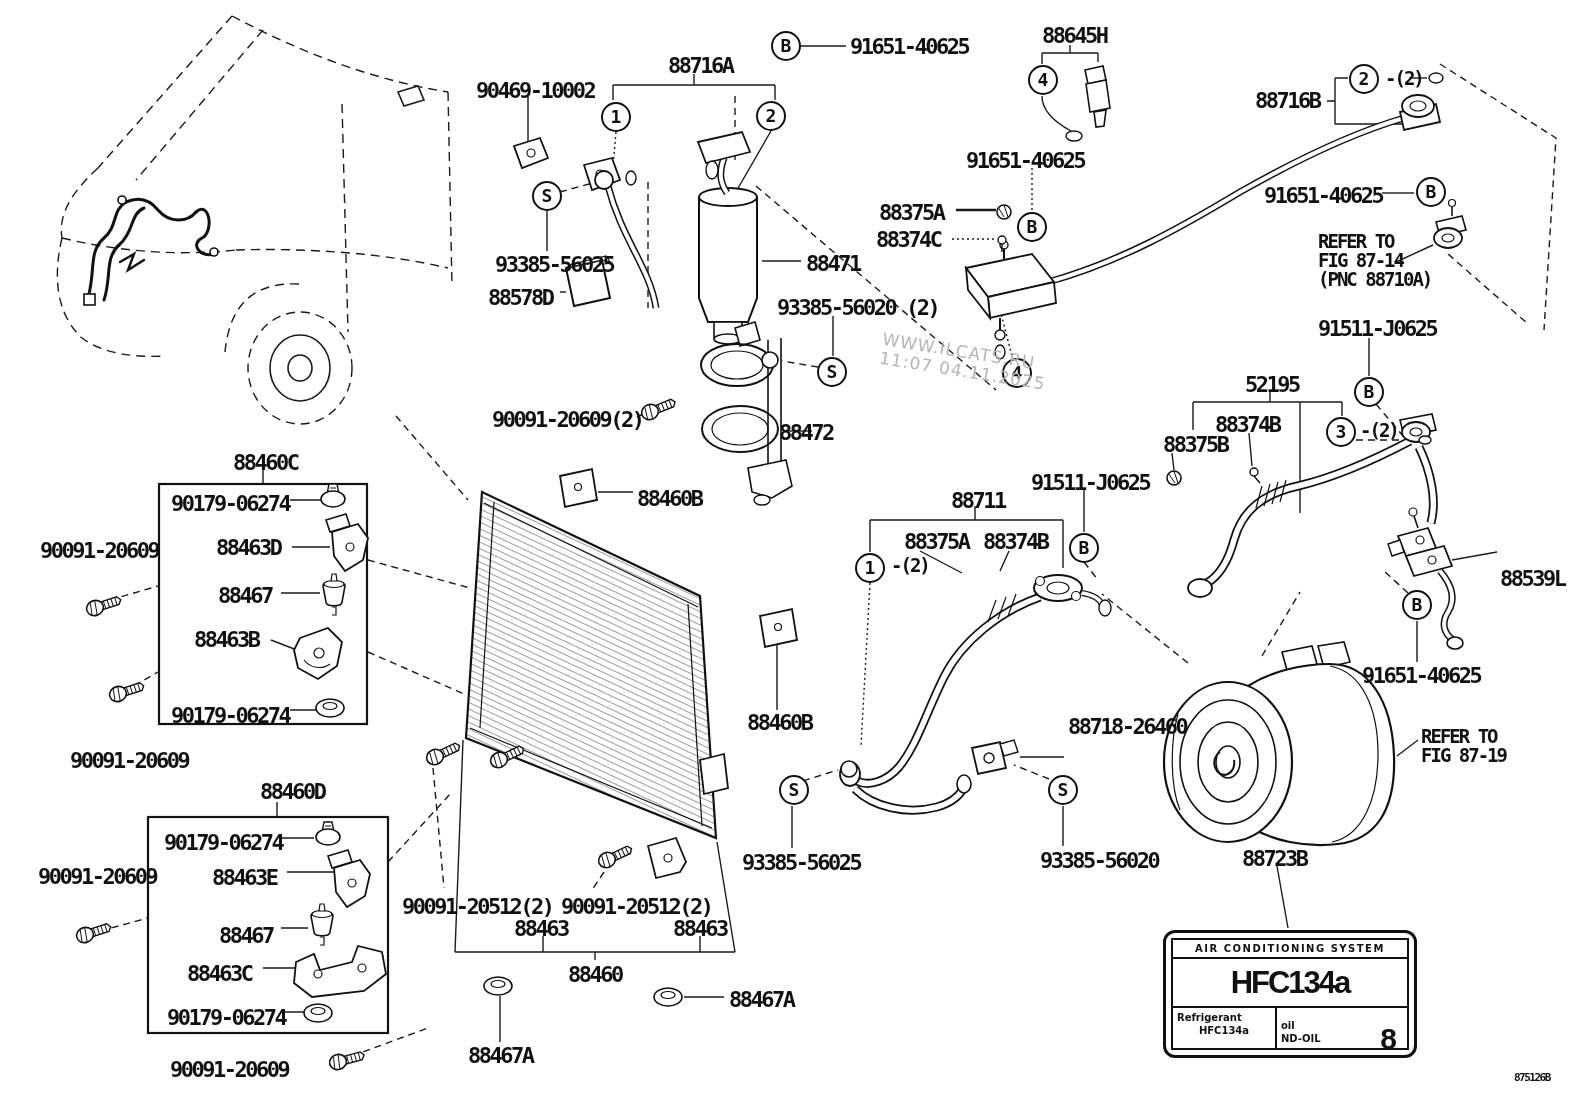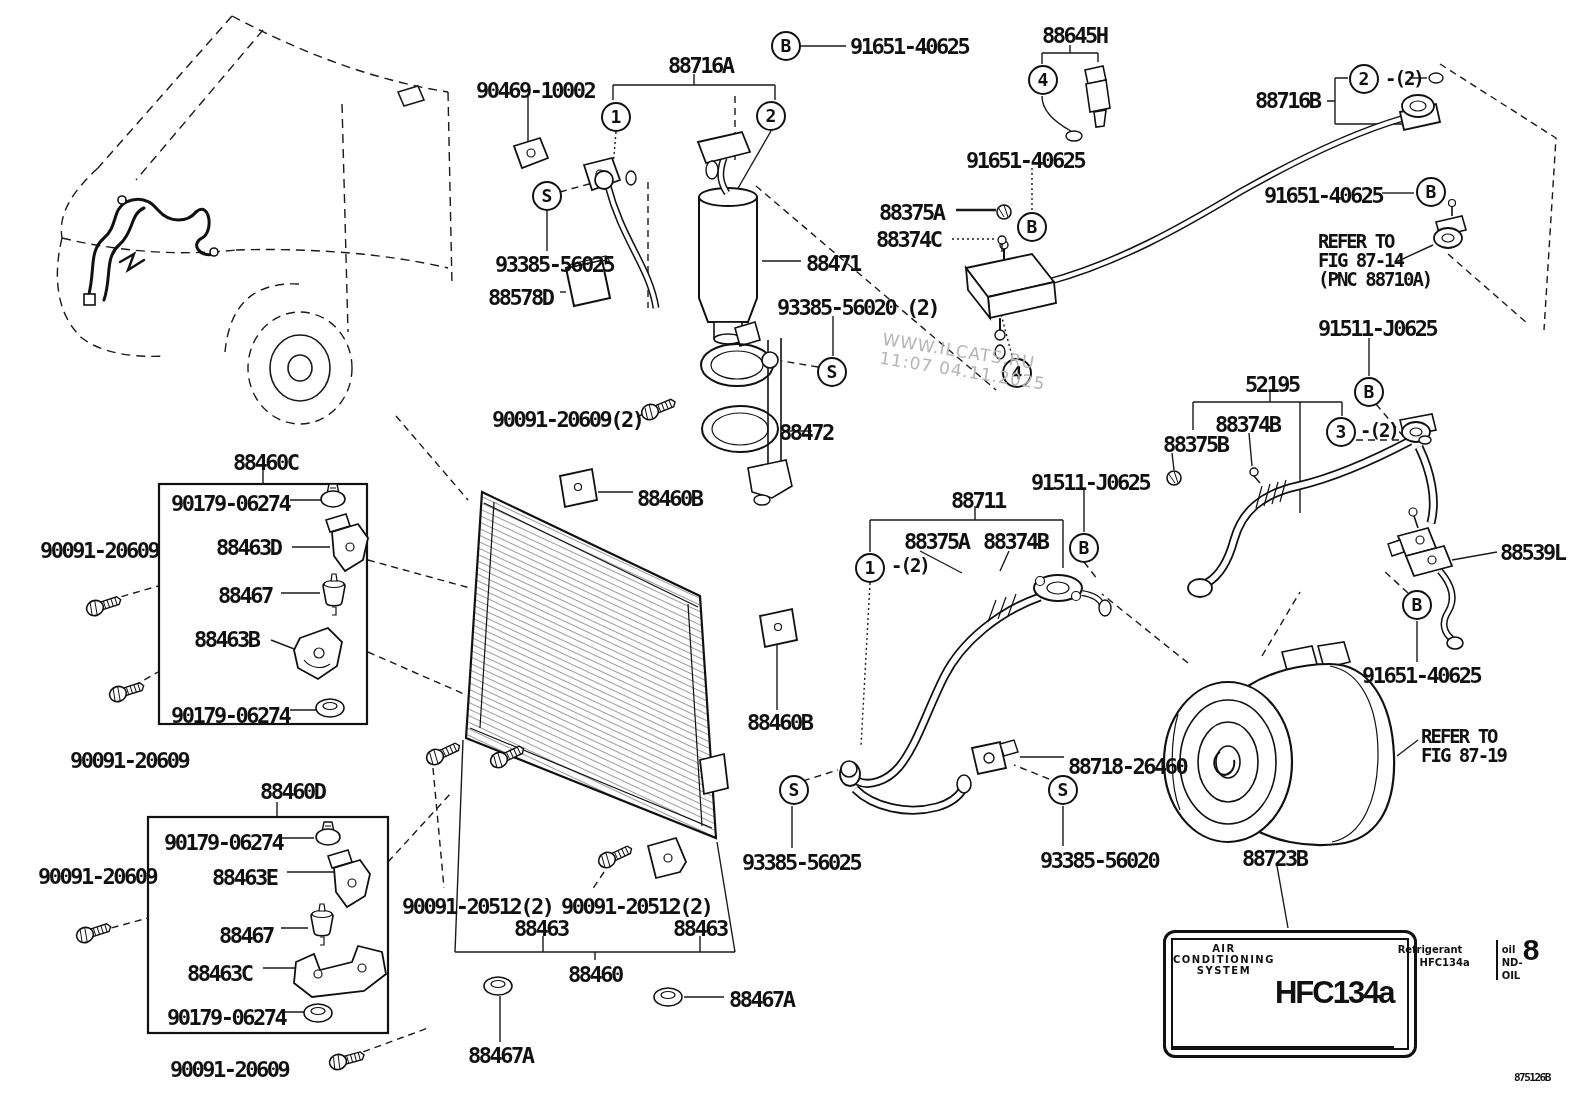--- a/index.html
+++ b/index.html
@@ -12,31 +12,31 @@
   .xs{font-size:11px;letter-spacing:-1.5px;}
   .co{position:absolute;width:30px;height:30px;box-sizing:border-box;border:2.5px solid #111;
       border-radius:50%;background:#fff;font-weight:700;font-size:18px;line-height:25px;
       text-align:center;color:#111;z-index:5;}
   .wm{position:absolute;left:884px;top:330px;color:#b5b5b5;font-size:17px;line-height:19px;
       transform:rotate(9deg);transform-origin:left top;letter-spacing:1px;z-index:6;
       font-family:"DejaVu Sans",sans-serif;}
   
   .plate{position:absolute;left:1163px;top:930px;width:254px;height:128px;box-sizing:border-box;
          border:3px solid #111;border-radius:12px;background:#fff;padding:5px;z-index:4;}
-  .plate-in{width:100%;height:100%;box-sizing:border-box;border:2px solid #111;display:flex;flex-direction:row;}
+  .plate-in{width:100%;height:100%;box-sizing:border-box;border:2px solid #111;display:flex;flex-direction:column;}
   .plate-hdr{border-bottom:2px solid #111;text-align:center;font-size:10px;font-weight:700;
              letter-spacing:1.5px;padding:3px 0;font-family:"DejaVu Sans",sans-serif;}
   .plate-main{border-bottom:2px solid #111;display:flex;align-items:center;justify-content:center;
               flex:1;font-weight:700;font-size:31px;letter-spacing:-2px;font-family:"Liberation Sans",sans-serif;}
   .plate-bot{display:flex;height:40px;}
   .plate-cell{box-sizing:border-box;padding:3px 4px;font-size:10px;font-weight:700;
               font-family:"DejaVu Sans",sans-serif;line-height:13px;}
   .c1{width:104px;border-right:2px solid #111;text-align:left;}
   .c1 div:last-child{text-align:center;}
-  .c2{flex:1;display:flex;justify-content:space-between;align-items:flex-start;}
+  .c2{flex:1;display:flex;justify-content:space-between;align-items:flex-end;}
   .big8{font-size:30px;font-weight:700;padding-right:6px;font-family:"Liberation Sans",sans-serif;}
 </style>
 </head>
 <body>
 
 <div id="canvas">
 
 <svg width="1592" height="1099" viewBox="0 0 1592 1099">
   <defs>
     <pattern id="fins" width="8" height="6" patternUnits="userSpaceOnUse" patternTransform="rotate(25)">
@@ -402,25 +402,25 @@
   <div class="lbl" style="left:40px;top:540px">90091-20609</div>
   <div class="lbl" style="left:216px;top:537px">88463D</div>
   <div class="lbl" style="left:637px;top:488px">88460B</div>
   <div class="lbl" style="left:1031px;top:472px">91511-J0625</div>
   <div class="lbl" style="left:951px;top:490px">88711</div>
   <div class="lbl" style="left:904px;top:531px">88375A</div>
   <div class="lbl" style="left:983px;top:531px">88374B</div>
   <div class="lbl sm" style="left:891px;top:556px">-(2)</div>
   <div class="lbl" style="left:218px;top:585px">88467</div>
   <div class="lbl" style="left:194px;top:629px">88463B</div>
-  <div class="lbl" style="left:1500px;top:542px">88539L</div>
+  <div class="lbl" style="left:1500px;top:568px">88539L</div>
   <div class="lbl" style="left:171px;top:705px">90179-06274</div>
   <div class="lbl" style="left:747px;top:712px">88460B</div>
   <div class="lbl" style="left:70px;top:750px">90091-20609</div>
-  <div class="lbl" style="left:1068px;top:756px">88718-26460</div>
+  <div class="lbl" style="left:1068px;top:716px">88718-26460</div>
   <div class="lbl" style="left:1362px;top:665px">91651-40625</div>
   <div class="lbl" style="left:260px;top:781px">88460D</div>
   <div class="lbl sm" style="left:1421px;top:727px">REFER TO</div>
   <div class="lbl sm" style="left:1421px;top:746px">FIG 87-19</div>
   <div class="lbl" style="left:164px;top:832px">90179-06274</div>
   <div class="lbl" style="left:212px;top:867px">88463E</div>
   <div class="lbl" style="left:38px;top:866px">90091-20609</div>
   <div class="lbl" style="left:742px;top:852px">93385-56025</div>
   <div class="lbl" style="left:1040px;top:850px">93385-56020</div>
   <div class="lbl" style="left:402px;top:896px">90091-20512(2)</div>

